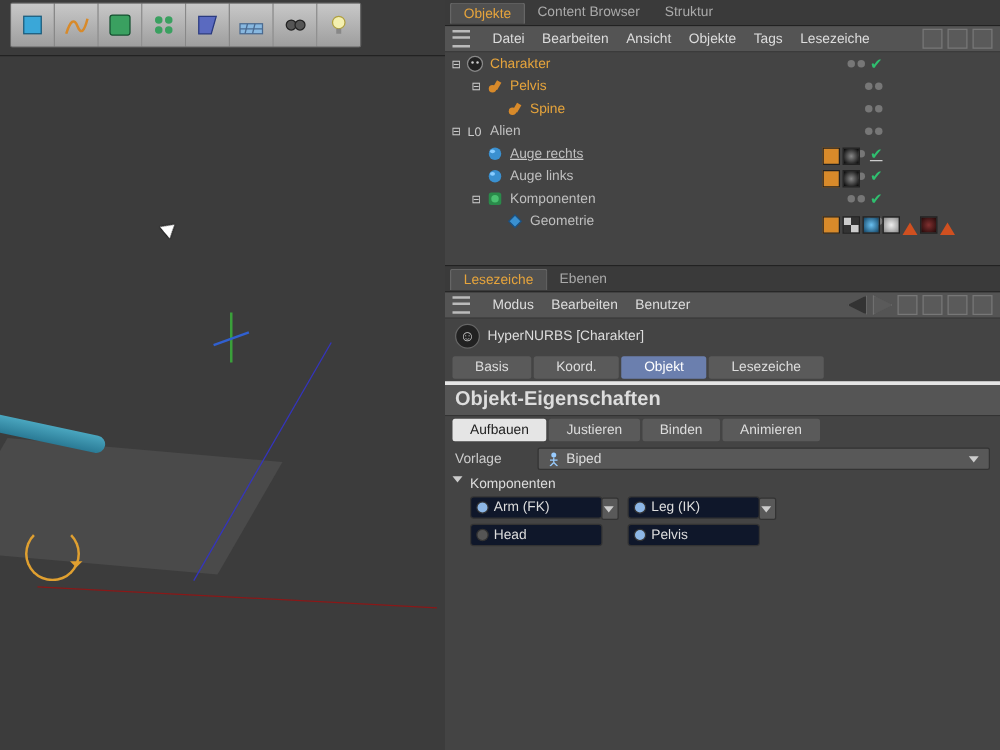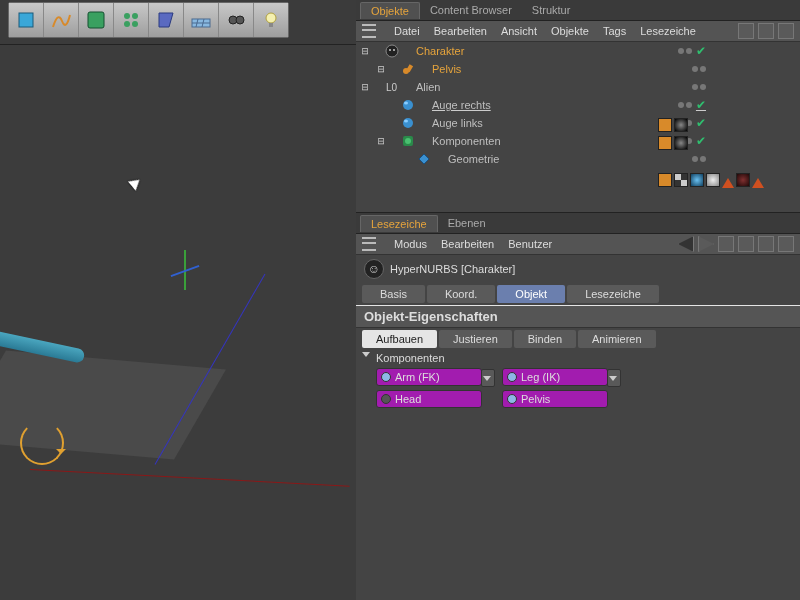--- a/index.html
+++ b/index.html
@@ -29,48 +29,48 @@
   .panel-menu{display:flex;align-items:center;height:20px;background:#545454;padding:0 6px;gap:14px;border-bottom:1px solid #333;font-size:11px}
   .panel-menu span{color:#ddd;cursor:pointer}
   .panel-menu .icons-right{margin-left:auto;display:flex;gap:4px}
   .panel-menu .icons-right div{width:14px;height:14px;border:1px solid #777;background:#5a5a5a}
   .hamb{width:14px;height:10px;border-top:2px solid #bbb;border-bottom:2px solid #bbb;position:relative;margin-right:4px}
   .hamb:before{content:'';position:absolute;top:3px;left:0;right:0;height:2px;background:#bbb}
 
   .obj-tree{flex:none;height:170px;overflow:auto;background:#444;border-bottom:1px solid #222;position:relative}
   .tree-row{display:flex;align-items:center;height:16px;padding:1px 4px}
   .tree-row .toggle{width:10px;text-align:center;color:#ccc;cursor:pointer;font-size:9px}
-  .tree-row .oicon{width:14px;height:14px;margin:0 15px;display:flex;align-items:center;justify-content:center}
+  .tree-row .oicon{width:14px;height:14px;margin:0 3px;display:flex;align-items:center;justify-content:center}
   .tree-row .oname{color:#bfbfbf;cursor:pointer;padding:0 2px}
   .tree-row .oname.hl{color:#e6a43c}
   .tree-row .dots{margin-left:auto;display:flex;gap:2px;align-items:center;padding-right:90px}
   .dot{width:6px;height:6px;border-radius:50%;background:#777}
   .chk{color:#2fbf6f;font-size:12px;line-height:6px;margin-left:2px}
   .tagstrip{position:absolute;display:flex;gap:2px;align-items:center}
   .tag-sq{width:12px;height:12px;border:1px solid #222}
 
   .attr-panel{flex:1;display:flex;flex-direction:column;background:#444;min-height:0}
   .attr-head{display:flex;align-items:center;gap:6px;padding:4px 8px;color:#ddd}
   .attr-head .ch-icon{width:18px;height:18px;border-radius:50%;background:#222;border:1px solid #666;display:flex;align-items:center;justify-content:center;color:#ccc;font-size:12px}
   .tabbar{display:flex;gap:2px;padding:2px 6px}
   .tabbar .t{flex:none;padding:3px 18px;background:#5a5a5a;color:#ddd;border-radius:2px;cursor:pointer;font-size:11px}
   .tabbar .t.active{background:#6b7fae;color:#fff}
-  .section-hdr{background:#555;color:#ddd;padding:3px 8px;font-weight:bold;font-size:13px;border-top:1px solid #e5e5e5;border-bottom:1px solid #333}
+  .section-hdr{background:#555;color:#ddd;padding:3px 8px;font-weight:bold;font-size:16px;border-top:3px solid #e5e5e5;border-bottom:1px solid #333}
   .subtab{display:flex;gap:2px;padding:2px 6px}
   .subtab .t{padding:3px 14px;background:#5a5a5a;color:#ddd;border-radius:2px;cursor:pointer}
   .subtab .t.active{background:#e5e5e5;color:#222}
   .prop-row{display:flex;align-items:center;gap:6px;padding:3px 8px}
   .prop-row .lbl{width:60px;color:#ccc;font-size:11px}
   .prop-row .val{flex:1;background:#585858;border:1px solid #333;border-radius:2px;padding:2px 6px;color:#ddd;display:flex;align-items:center;gap:4px}
   .disc{padding:2px 6px;color:#ddd;display:flex;align-items:flex-start;gap:4px}
   .tri{display:inline-block;width:0;height:0;border-top:4px solid transparent;border-bottom:4px solid transparent;border-left:5px solid #ccc;margin-right:2px}
   .tri.down{border-left:4px solid transparent;border-right:4px solid transparent;border-top:5px solid #ccc;border-bottom:none}
   .comp-grid{display:flex;gap:20px;padding:2px 20px}
   .comp-col{display:flex;flex-direction:column;gap:4px}
-  .comp-item{display:flex;align-items:center;background:#a21caf;border:1px solid #333;border-radius:3px;height:16px;padding:0 4px;width:96px;color:#ddd;cursor:pointer;position:relative}
+  .comp-item{display:flex;align-items:center;background:#0f172a;border:1px solid #333;border-radius:3px;height:16px;padding:0 4px;width:96px;color:#ddd;cursor:pointer;position:relative}
   .comp-item .led{width:8px;height:8px;border-radius:50%;background:#8db7e6;margin-right:4px;border:1px solid #333}
   .comp-item .led.off{background:#555}
   .comp-item .dd{position:absolute;right:-14px;top:0;width:12px;height:16px;background:#595959;border:1px solid #333;border-radius:2px;display:flex;align-items:center;justify-content:center}
   .cursor{position:absolute;width:12px;height:18px;pointer-events:none}
   .cursor:before{content:'';position:absolute;border:6px solid transparent;border-left:10px solid #fff;transform:rotate(-40deg);filter:drop-shadow(0 0 1px #000)}
   svg{display:block}
 </style>
 </head>
 <body>
 
@@ -205,20 +205,34 @@
               <circle cx="5" cy="9" r="3" fill="#d88a2a"></circle>
               <rect x="6" y="2" width="4" height="7" fill="#d88a2a" transform="rotate(30 7 7)"></rect>
             </svg>
           </span>
           <span class="oname hl">Pelvis</span>
           <span class="dots">
             <span class="dot"></span>
             <span class="dot"></span>
           </span>
         </div>
+        <div class="tree-row" style="padding-left: 36px;">
+          <span class="toggle"></span>
+          <span class="oicon">
+            <svg width="14" height="14">
+              <circle cx="5" cy="9" r="3" fill="#d88a2a"></circle>
+              <rect x="6" y="2" width="4" height="7" fill="#d88a2a" transform="rotate(30 7 7)"></rect>
+            </svg>
+          </span>
+          <span class="oname hl">Spine</span>
+          <span class="dots">
+            <span class="dot"></span>
+            <span class="dot"></span>
+          </span>
+        </div>
         <div class="tree-row" style="padding-left: 4px;">
           <span class="toggle">⊟</span>
           <span class="oicon">
             <svg width="14" height="14">
               <text x="1" y="11" font-size="10" fill="#ccc">L0</text>
             </svg>
           </span>
           <span class="oname">Alien</span>
           <span class="dots">
             <span class="dot"></span>
@@ -313,20 +327,34 @@
         <div class="t">Koord.</div>
         <div class="t active">Objekt</div>
         <div class="t">Lesezeiche</div>
       </div>
       <div class="section-hdr">Objekt-Eigenschaften</div>
       <div class="subtab">
         <div class="t active">Aufbauen</div>
         <div class="t">Justieren</div>
         <div class="t">Binden</div>
         <div class="t">Animieren</div>
+      </div>
+      <div class="prop-row">
+        <div class="lbl">Vorlage</div>
+        <div class="val">
+          <svg width="12" height="12">
+              <circle cx="6" cy="3" r="2" fill="#9cf"></circle>
+              <line x1="6" y1="5" x2="6" y2="9" stroke="#9cf"></line>
+              <line x1="3" y1="7" x2="9" y2="7" stroke="#9cf"></line>
+              <line x1="6" y1="9" x2="3" y2="12" stroke="#9cf"></line>
+              <line x1="6" y1="9" x2="9" y2="12" stroke="#9cf"></line>
+            </svg>
+          <span>Biped</span>
+          <span style="margin-left:auto" class="tri down"></span>
+        </div>
       </div>
       <div class="disc">
         <span class="tri down"></span>
         <span>Komponenten</span>
       </div>
       <div class="comp-grid">
         <div class="comp-col" id="comp-left">
             <div class="comp-item">
               <span class="led"></span>
               <span>Arm (FK)</span>

